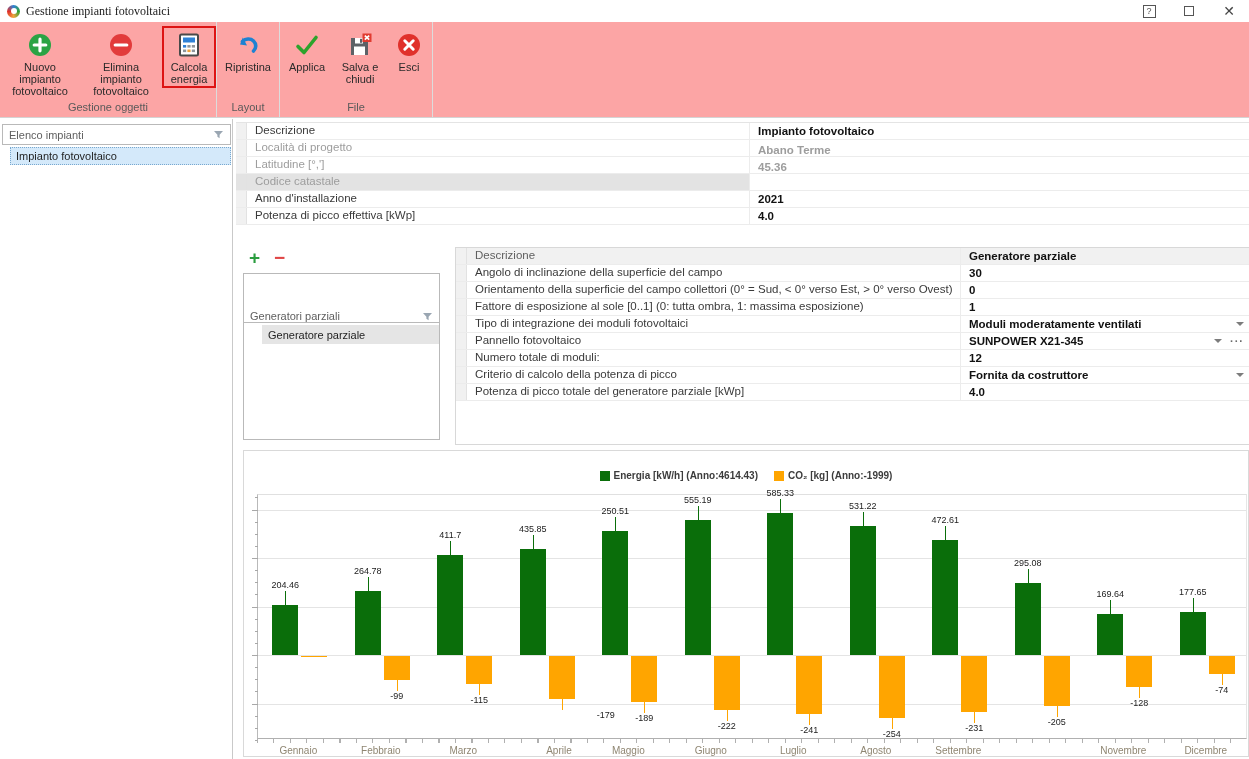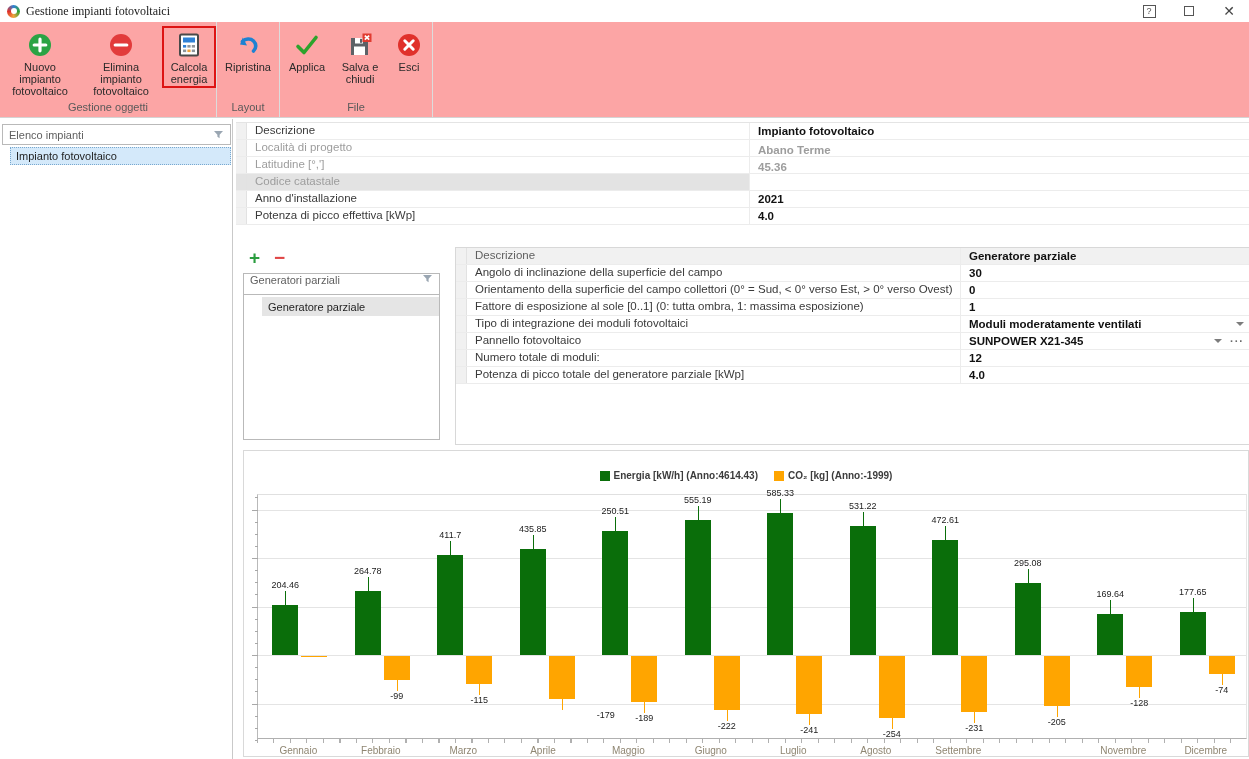--- a/index.html
+++ b/index.html
@@ -50,21 +50,21 @@
   .prow.gridhdr .lbl { color:#5f5f5f; }
   .val .vtext { flex:1; }
   .dd-arrow { width:0; height:0; border-left:4px solid transparent; border-right:4px solid transparent; border-top:4px solid #7c7c7c; margin-left:6px; cursor:default; }
   .ellipsis-btn { font-size:11px; font-weight:bold; color:#6a6a6a; letter-spacing:1px; margin-left:8px; cursor:default; }
 
   
   .gen-actions { position:absolute; left:249px; top:249px; display:flex; gap:14px; }
   .gen-add { color:#2a9d3f; font-size:19px; font-weight:bold; line-height:18px; cursor:default; }
   .gen-remove { color:#e04545; font-size:19px; font-weight:bold; line-height:18px; cursor:default; }
   .gen-panel { position:absolute; left:243px; top:273px; width:197px; height:167px; border:1px solid #b9b9b9; background:#fff; }
-  .gen-header { height:21px; border-bottom:1px solid #b9b9b9; display:flex; align-items:flex-start; padding:0 6px; font-size:11px; color:#5f5f5f; }
+  .gen-header { height:21px; border-bottom:1px solid #b9b9b9; display:flex; align-items:flex-end; padding:0 6px; font-size:11px; color:#5f5f5f;margin-top:28px; }
   .gen-header .spacer { flex:1; }
   .gen-item { margin-left:18px; height:19px; background:#e5e5e5; font-size:11px; color:#1f1f1f; display:flex; align-items:center; padding-left:6px; margin-top:2px; }
 
   
   .chart-panel { position:absolute; left:243px; top:450px; width:1006px; height:307px; border:1px solid #d9d9d9; background:#fff; }
   .legend { position:absolute; left:0; top:19px; width:100%; display:flex; justify-content:center; gap:16px; }
   .legend-item { display:flex; align-items:center; gap:4px; font-size:10px; font-weight:bold; color:#3c3c3c; }
   .legend-swatch { width:10px; height:10px; }
   .plot { position:absolute; left:13px; top:43px; width:990px; height:245px; border-left:1px solid #b9b9b9; border-bottom:1px solid #b0b0b0; border-top:1px solid #e0e0e0; border-right:1px solid #e6e6e6; }
   .gridline { position:absolute; left:0; width:100%; height:1px; background:#e4e4e4; }
@@ -303,20 +303,28 @@
           <span class="vtext">SUNPOWER X21-345</span>
           <span class="dd-arrow"></span>
           <span class="ellipsis-btn">···</span>
         </div>
       </div>
       <div class="prow">
         <div class="sel"></div>
         <div class="lbl">Numero totale di moduli:</div>
         <div class="val">
           <span class="vtext">12</span>
+        </div>
+      </div>
+      <div class="prow">
+        <div class="sel"></div>
+        <div class="lbl">Criterio di calcolo della potenza di picco</div>
+        <div class="val">
+          <span class="vtext">Fornita da costruttore</span>
+          <span class="dd-arrow"></span>
         </div>
       </div>
       <div class="prow">
         <div class="sel"></div>
         <div class="lbl">Potenza di picco totale del generatore parziale [kWp]</div>
         <div class="val">
           <span class="vtext">4.0</span>
         </div>
       </div>
     </div>
@@ -428,21 +436,21 @@
         <div class="bar-label" style="left: 934.8px; top: 92px;">177.65</div>
         <div class="bar" style="left: 950.8px; top: 161px; width: 26px; height: 18px; background: rgb(255, 165, 0);"></div>
         <div class="callout" style="left: 963.8px; top: 179px; height: 11px; background: rgb(255, 165, 0);"></div>
         <div class="bar-label" style="left: 963.8px; top: 190px;">-74</div>
       </div>
     <div class="xticks"></div>
     <div class="months" id="months">
         <div class="month-label" style="left: 41.3px;">Gennaio</div>
         <div class="month-label" style="left: 123.8px;">Febbraio</div>
         <div class="month-label" style="left: 206.3px;">Marzo</div>
-        <div class="month-label" style="left: 286px;">Aprile</div>
+        <div class="month-label" style="left: 302px;">Aprile</div>
         <div class="month-label" style="left: 371.3px;">Maggio</div>
         <div class="month-label" style="left: 453.8px;">Giugno</div>
         <div class="month-label" style="left: 536.3px;">Luglio</div>
         <div class="month-label" style="left: 618.8px;">Agosto</div>
         <div class="month-label" style="left: 701.3px;">Settembre</div>
         <div class="month-label" style="left: 783.8px; margin-top: 36px;">Ottobre</div>
         <div class="month-label" style="left: 866.3px;">Novembre</div>
         <div class="month-label" style="left: 948.8px;">Dicembre</div>
       </div>
   </div>

